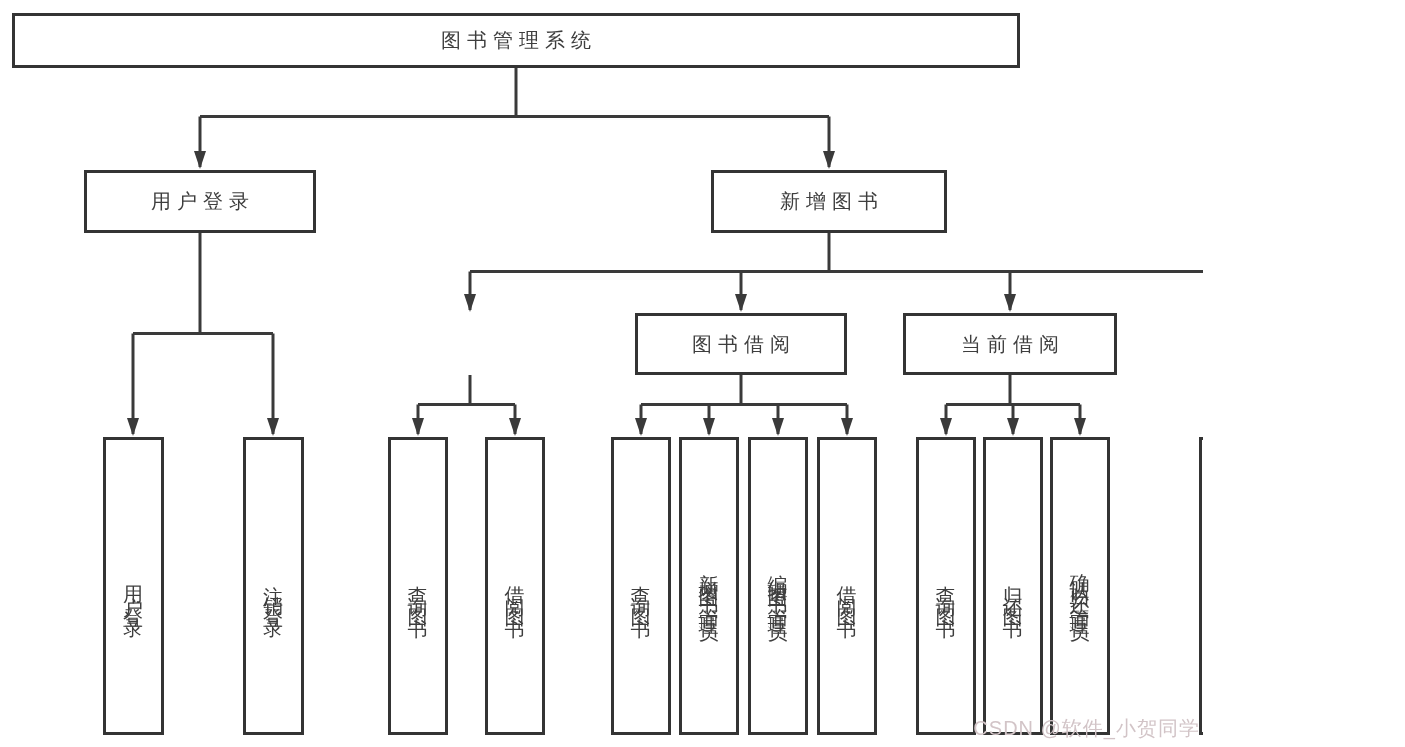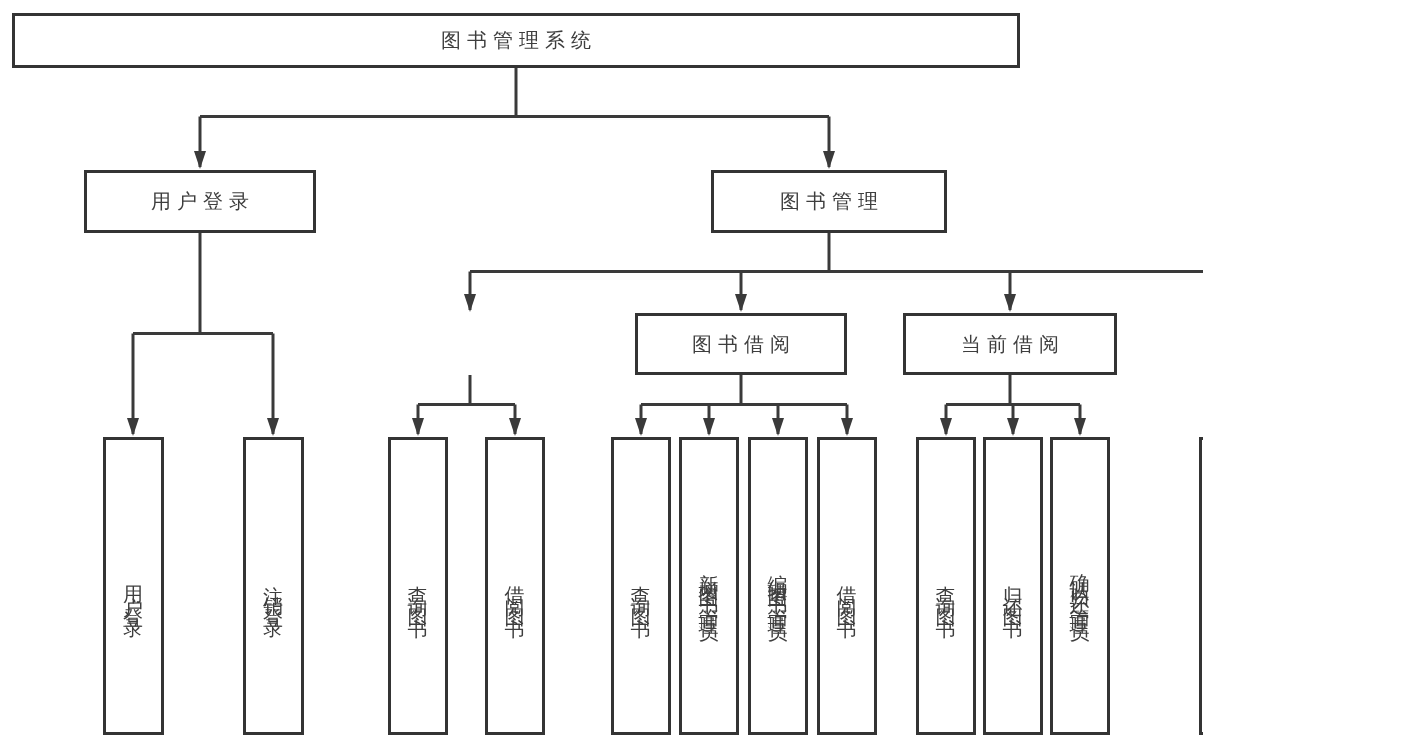--- a/index.html
+++ b/index.html
@@ -130,21 +130,21 @@
   </svg>
 
   <div class="node h" style="left:12px; top:13px; width:1008px; height:55px;">
     <span>图书管理系统</span>
   </div>
 
   <div class="node h" style="left:84px; top:170px; width:232px; height:63px;">
     <span>用户登录</span>
   </div>
   <div class="node h" style="left:711px; top:170px; width:236px; height:63px;">
-    <span>图书管理</span>
+    <span>新增图书</span>
   </div>
 
   <div class="node h" style="left:635px; top:313px; width:212px; height:62px;">
     <span>图书借阅</span>
   </div>
   <div class="node h" style="left:903px; top:313px; width:214px; height:62px;">
     <span>当前借阅</span>
   </div>
 
   <div class="node v" style="left:103px; top:437px; width:61px; height:298px;">
@@ -184,14 +184,15 @@
     <span>确认归还（管理员）</span>
   </div>
 
   <div class="node v long" style="left:1199px; top:437px; width:60px; height:298px;">
     <span>新增借阅记录</span>
   </div>
   <div class="node v long" style="left:1318px; top:437px; width:60px; height:298px;">
     <span>查询借阅记录</span>
   </div>
 
+  <div class="watermark">CSDN @软件_小贺同学</div>
 
 </div>
 
 </body></html>

